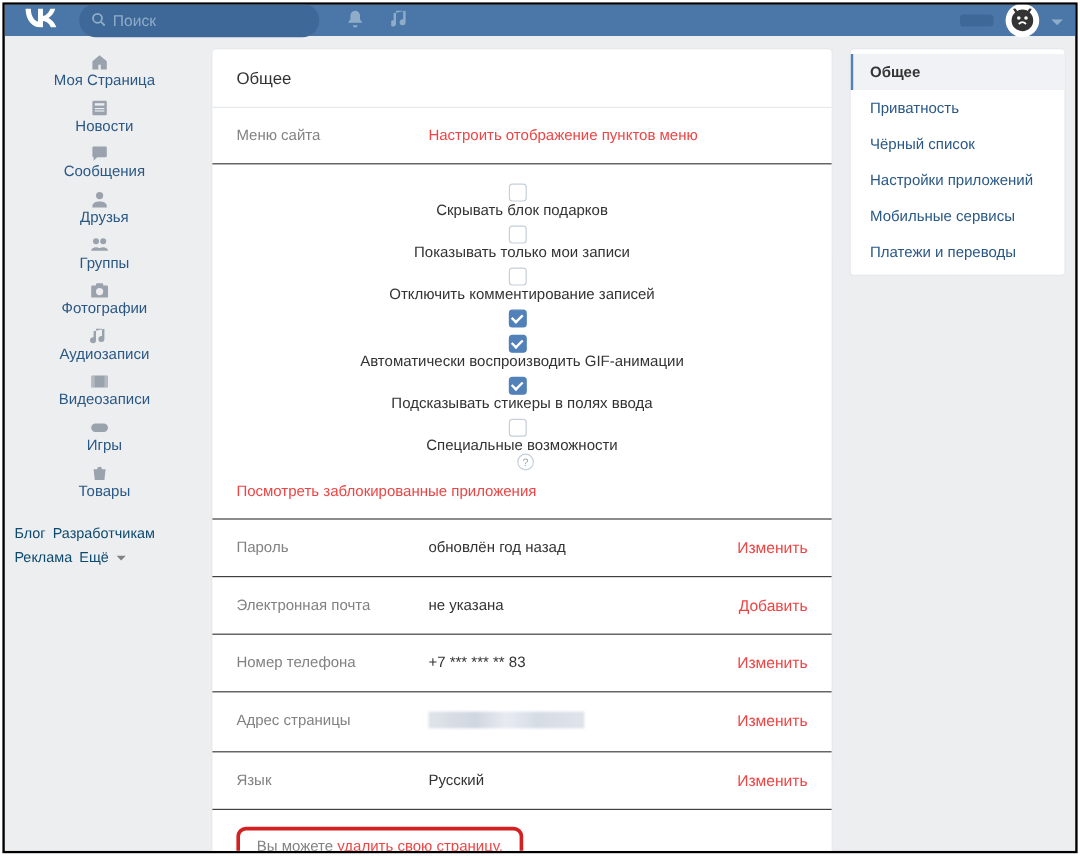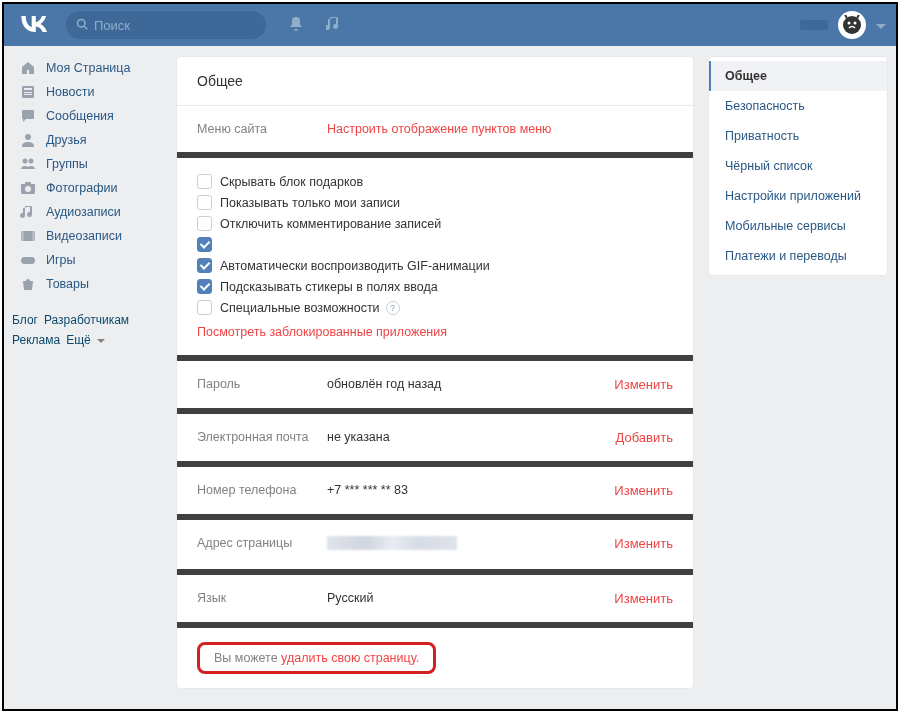--- a/index.html
+++ b/index.html
@@ -1,41 +1,41 @@
 <!DOCTYPE html>
 <html><head>
 <meta charset="utf-8">
 <style>
 * { margin: 0; padding: 0; box-sizing: border-box; }
 body { font-family: -apple-system, BlinkMacSystemFont, Arial, sans-serif; font-size: 13px; background: #fff; color: #333; }
 .frame { border: 2px solid #000; width: 896px; height: 709px; margin: 2px; overflow: hidden; position: relative; }
 .inner { background: #edeef0; width: 100%; height: 100%; padding: 0 8px 8px 8px; }
-.topbar { background: #4a76a8; height: 42px; display: flex; align-items: center; padding: 0 10px; margin: 0 -8px; }
+.topbar { background: #4a76a8; height: 26px; display: flex; align-items: center; padding: 0 10px; margin: 0 -8px; }
 .logo { color: #fff; font-weight: bold; font-size: 20px; padding: 0 18px 0 6px; }
 .logo svg { fill: #fff; }
 .search { background: #3e6898; border-radius: 14px; height: 28px; width: 200px; display: flex; align-items: center; padding: 0 10px; color: #8fadc8; }
 .search-icon { margin-right: 6px; }
 .top-icons { display: flex; gap: 22px; margin-left: 22px; color: #8fadc8; align-items: center; }
 .top-right { margin-left: auto; display: flex; align-items: center; gap: 10px; }
 .user-pill { background: #3e6898; width: 28px; height: 10px; border-radius: 3px; }
 .avatar { width: 28px; height: 28px; background: #fff; border-radius: 50%; display: flex; align-items: center; justify-content: center; }
 .layout { display: flex; gap: 14px; padding-top: 10px; }
 .sidebar { width: 150px; flex-shrink: 0; }
-.nav-item { display: flex; align-items: center; padding: 4px 6px; color: #2a5885; font-size: 12.5px; cursor: pointer; }
+.nav-item { display: flex; align-items: center; padding: 4px 6px; color: #2a5885; font-size: 12.5px; cursor: pointer; flex-direction: column; }
 .nav-icon { width: 20px; margin-right: 8px; color: #99a2ad; display: flex; justify-content: center; }
 .footer-links { color: #0c4a6e; font-size: 12px; margin-top: 14px; line-height: 1.7; }
 .footer-links span { margin-right: 6px; cursor: pointer; }
 .main { background: #fff; border: 1px solid #e7e8ec; border-radius: 4px; flex: 1; }
 .main h2 { font-size: 14px; font-weight: 400; padding: 16px 20px; border-bottom: 1px solid #e7e8ec; }
-.section { padding: 16px 20px; border-bottom: 6px solid #404040; display: flex; }
+.section { padding: 16px 20px; border-bottom: 1px solid #404040; display: flex; gap: 30px; }
 .section-label { width: 130px; color: #828282; font-size: 12.5px; flex-shrink: 0; }
 .section-content { flex: 1; font-size: 12.5px; color: #333; }
 .section-action { text-align: right; }
 .section-action a, .section-content a, .link { color: #ef4444; cursor: pointer; }
-.chk-row { display: flex; align-items: center; margin-bottom: 6px; font-size: 12.5px; }
+.chk-row { display: flex; align-items: center; margin-bottom: 6px; font-size: 12.5px; flex-direction: column; }
 .chk { width: 15px; height: 15px; border: 1px solid #c5d0db; border-radius: 3px; margin-right: 8px; display: flex; align-items: center; justify-content: center; flex-shrink: 0; }
 .chk.checked { background: #5181b8; border-color: #5181b8; }
 .chk.checked::after { content: ""; width: 4px; height: 7px; border: solid #fff; border-width: 0 2px 2px 0; transform: rotate(45deg); margin-top: -2px; }
 .help { width: 14px; height: 14px; border: 1px solid #c5d0db; border-radius: 50%; display: inline-flex; align-items: center; justify-content: center; font-size: 9px; color: #99a2ad; margin-left: 6px; }
 .view-blocked { margin-top: 10px; }
 .blurred { display: inline-block; width: 130px; height: 14px; background: linear-gradient(90deg,#e0e4ea 0%,#d0d6e0 30%,#e8ecf2 50%,#d6dce6 70%,#e0e4ea 100%); filter: blur(1px); }
 .delete-box { text-align: left; padding: 14px 20px; position: relative; }
 .delete-callout { display: inline-block; border: 3px solid #d42020; border-radius: 8px; padding: 6px 14px; font-size: 12.5px; color: #828282; }
 .rightbar { width: 180px; background: #fff; border: 1px solid #e7e8ec; border-radius: 4px; align-self: flex-start; padding: 4px 0; }
 .rb-item { padding: 8px 16px; color: #2a5885; font-size: 12.5px; cursor: pointer; }
@@ -264,21 +264,20 @@
 
   <div class="delete-box">
     <span class="delete-callout">
       <span>Вы можете </span><a class="link">удалить свою страницу.</a>
     </span>
   </div>
 </div>
 
 <div class="rightbar">
   <div class="rb-item active">Общее</div>
-  <div class="rb-item">Безопасность</div>
   <div class="rb-item">Приватность</div>
   <div class="rb-item">Чёрный список</div>
   <div class="rb-item">Настройки приложений</div>
   <div class="rb-item">Мобильные сервисы</div>
   <div class="rb-item">Платежи и переводы</div>
 </div>
 
 </div>
 </div>
 </div>

